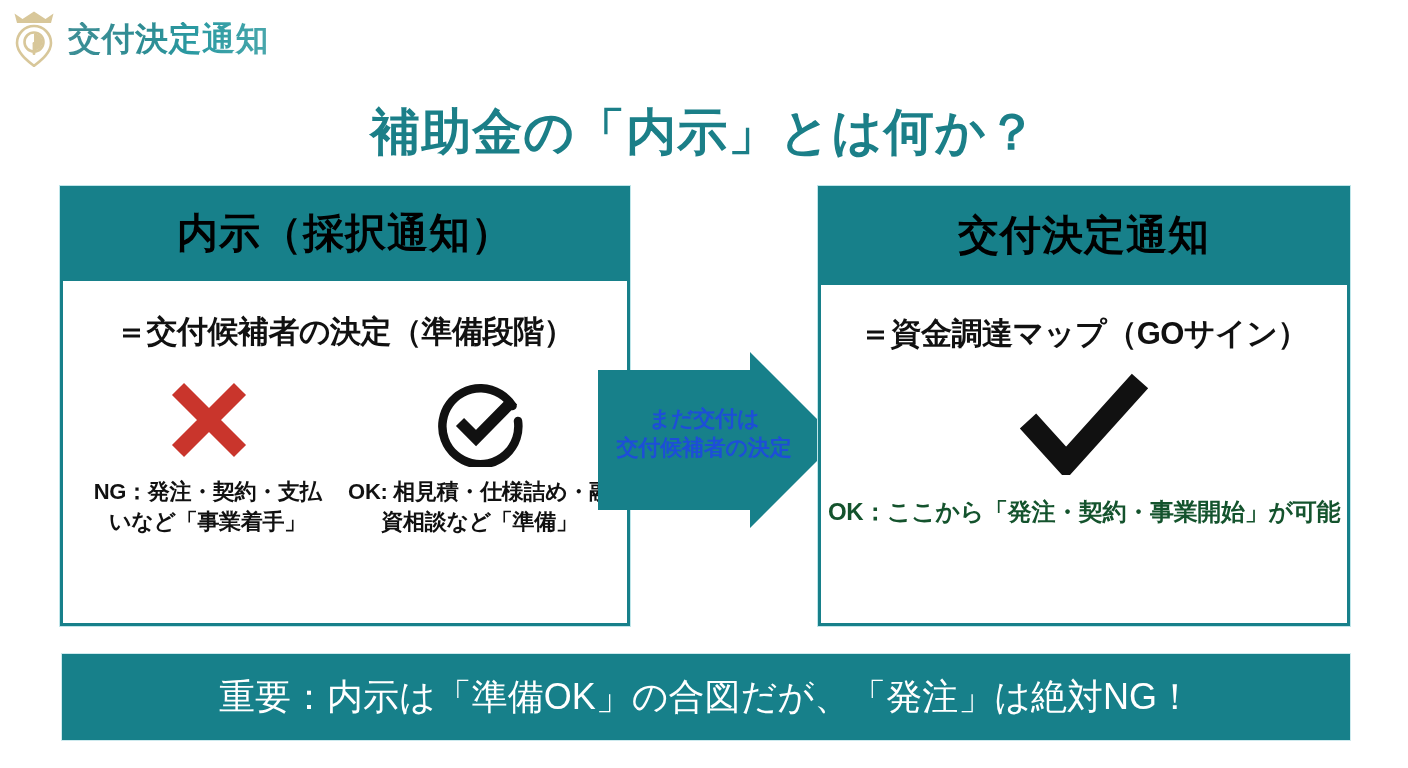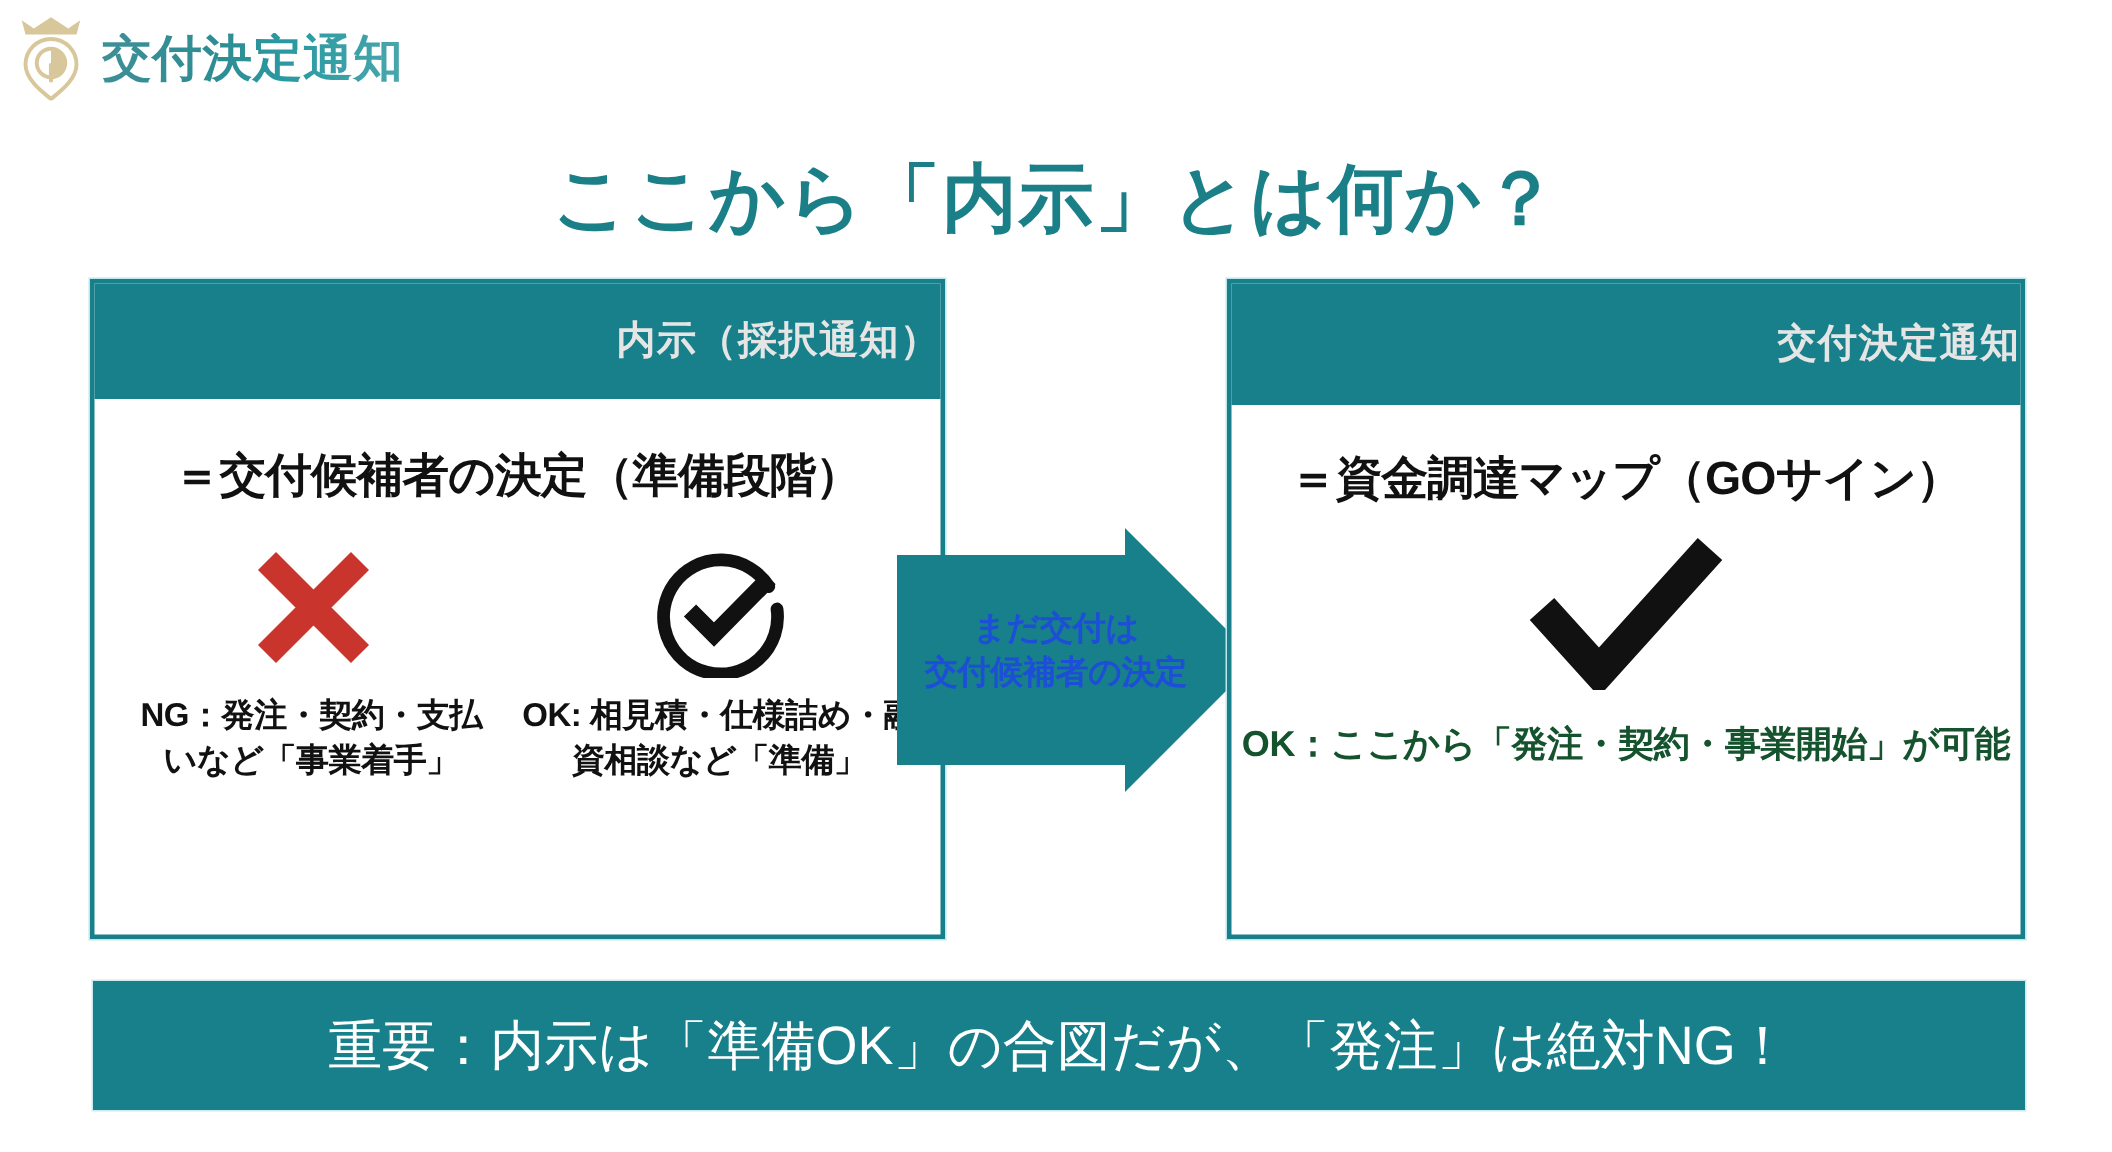--- a/index.html
+++ b/index.html
@@ -63,24 +63,24 @@
     border: 3px solid #17808a;
     box-shadow: 0 0 0 1px #bfe6ea;
     display: flex;
     flex-direction: column;
   }
   #card-left  { left: 60px;  top: 186px; width: 570px; height: 440px; }
   #card-right { left: 818px; top: 186px; width: 532px; height: 440px; }
 
   .card-header {
     background: #17808a;
-    color: #e5e5e5;
-    font-size: 26px;
-    font-weight: 700;
-    text-align: right;
+    color: #000000;
+    font-size: 41px;
+    font-weight: 700;
+    text-align: center;
     line-height: 1;
     padding: 24px 0 27px;
     letter-spacing: 1px;
     white-space: nowrap;
     flex: none;
   }
   #card-right .card-header { padding: 26px 0 29px; }
 
   .card-body {
     flex: 1;
@@ -200,21 +200,21 @@
       <path d="M9 14 L6.5 4.5 L14.5 10 L26 2.5 L37.5 10 L45.5 4.5 L43 14 Z" fill="#d8c79a"></path>
       <path d="M26 17 C16.6 17 9 24.6 9 34 C9 44 20 52 26 57 C32 52 43 44 43 34 C43 24.6 35.4 17 26 17 Z" fill="none" stroke="#d8c79a" stroke-width="2.6"></path>
       <circle cx="26" cy="33" r="9.5" fill="none" stroke="#d8c79a" stroke-width="2.6"></circle>
       <path d="M26 24.5 a8.5 8.5 0 0 1 0 17 Z" fill="#d8c79a"></path>
       <rect x="24.6" y="33" width="2.8" height="13" rx="1.2" fill="#d8c79a"></rect>
     </svg>
   </span>
   <span id="brand-text">交付決定通知</span>
 </div>
 
-<h1 id="page-title">ここから「内示」とは何か？</h1>
+<h1 id="page-title">補助金の「内示」とは何か？</h1>
 
 <section id="card-left" class="card">
   <div class="card-header">内示（採択通知）</div>
   <div class="card-body">
     <div class="card-lead">＝交付候補者の決定（準備段階）</div>
 
     <div id="left-cols">
 
       <div id="col-ng" class="col">
         <div class="icon-slot">

